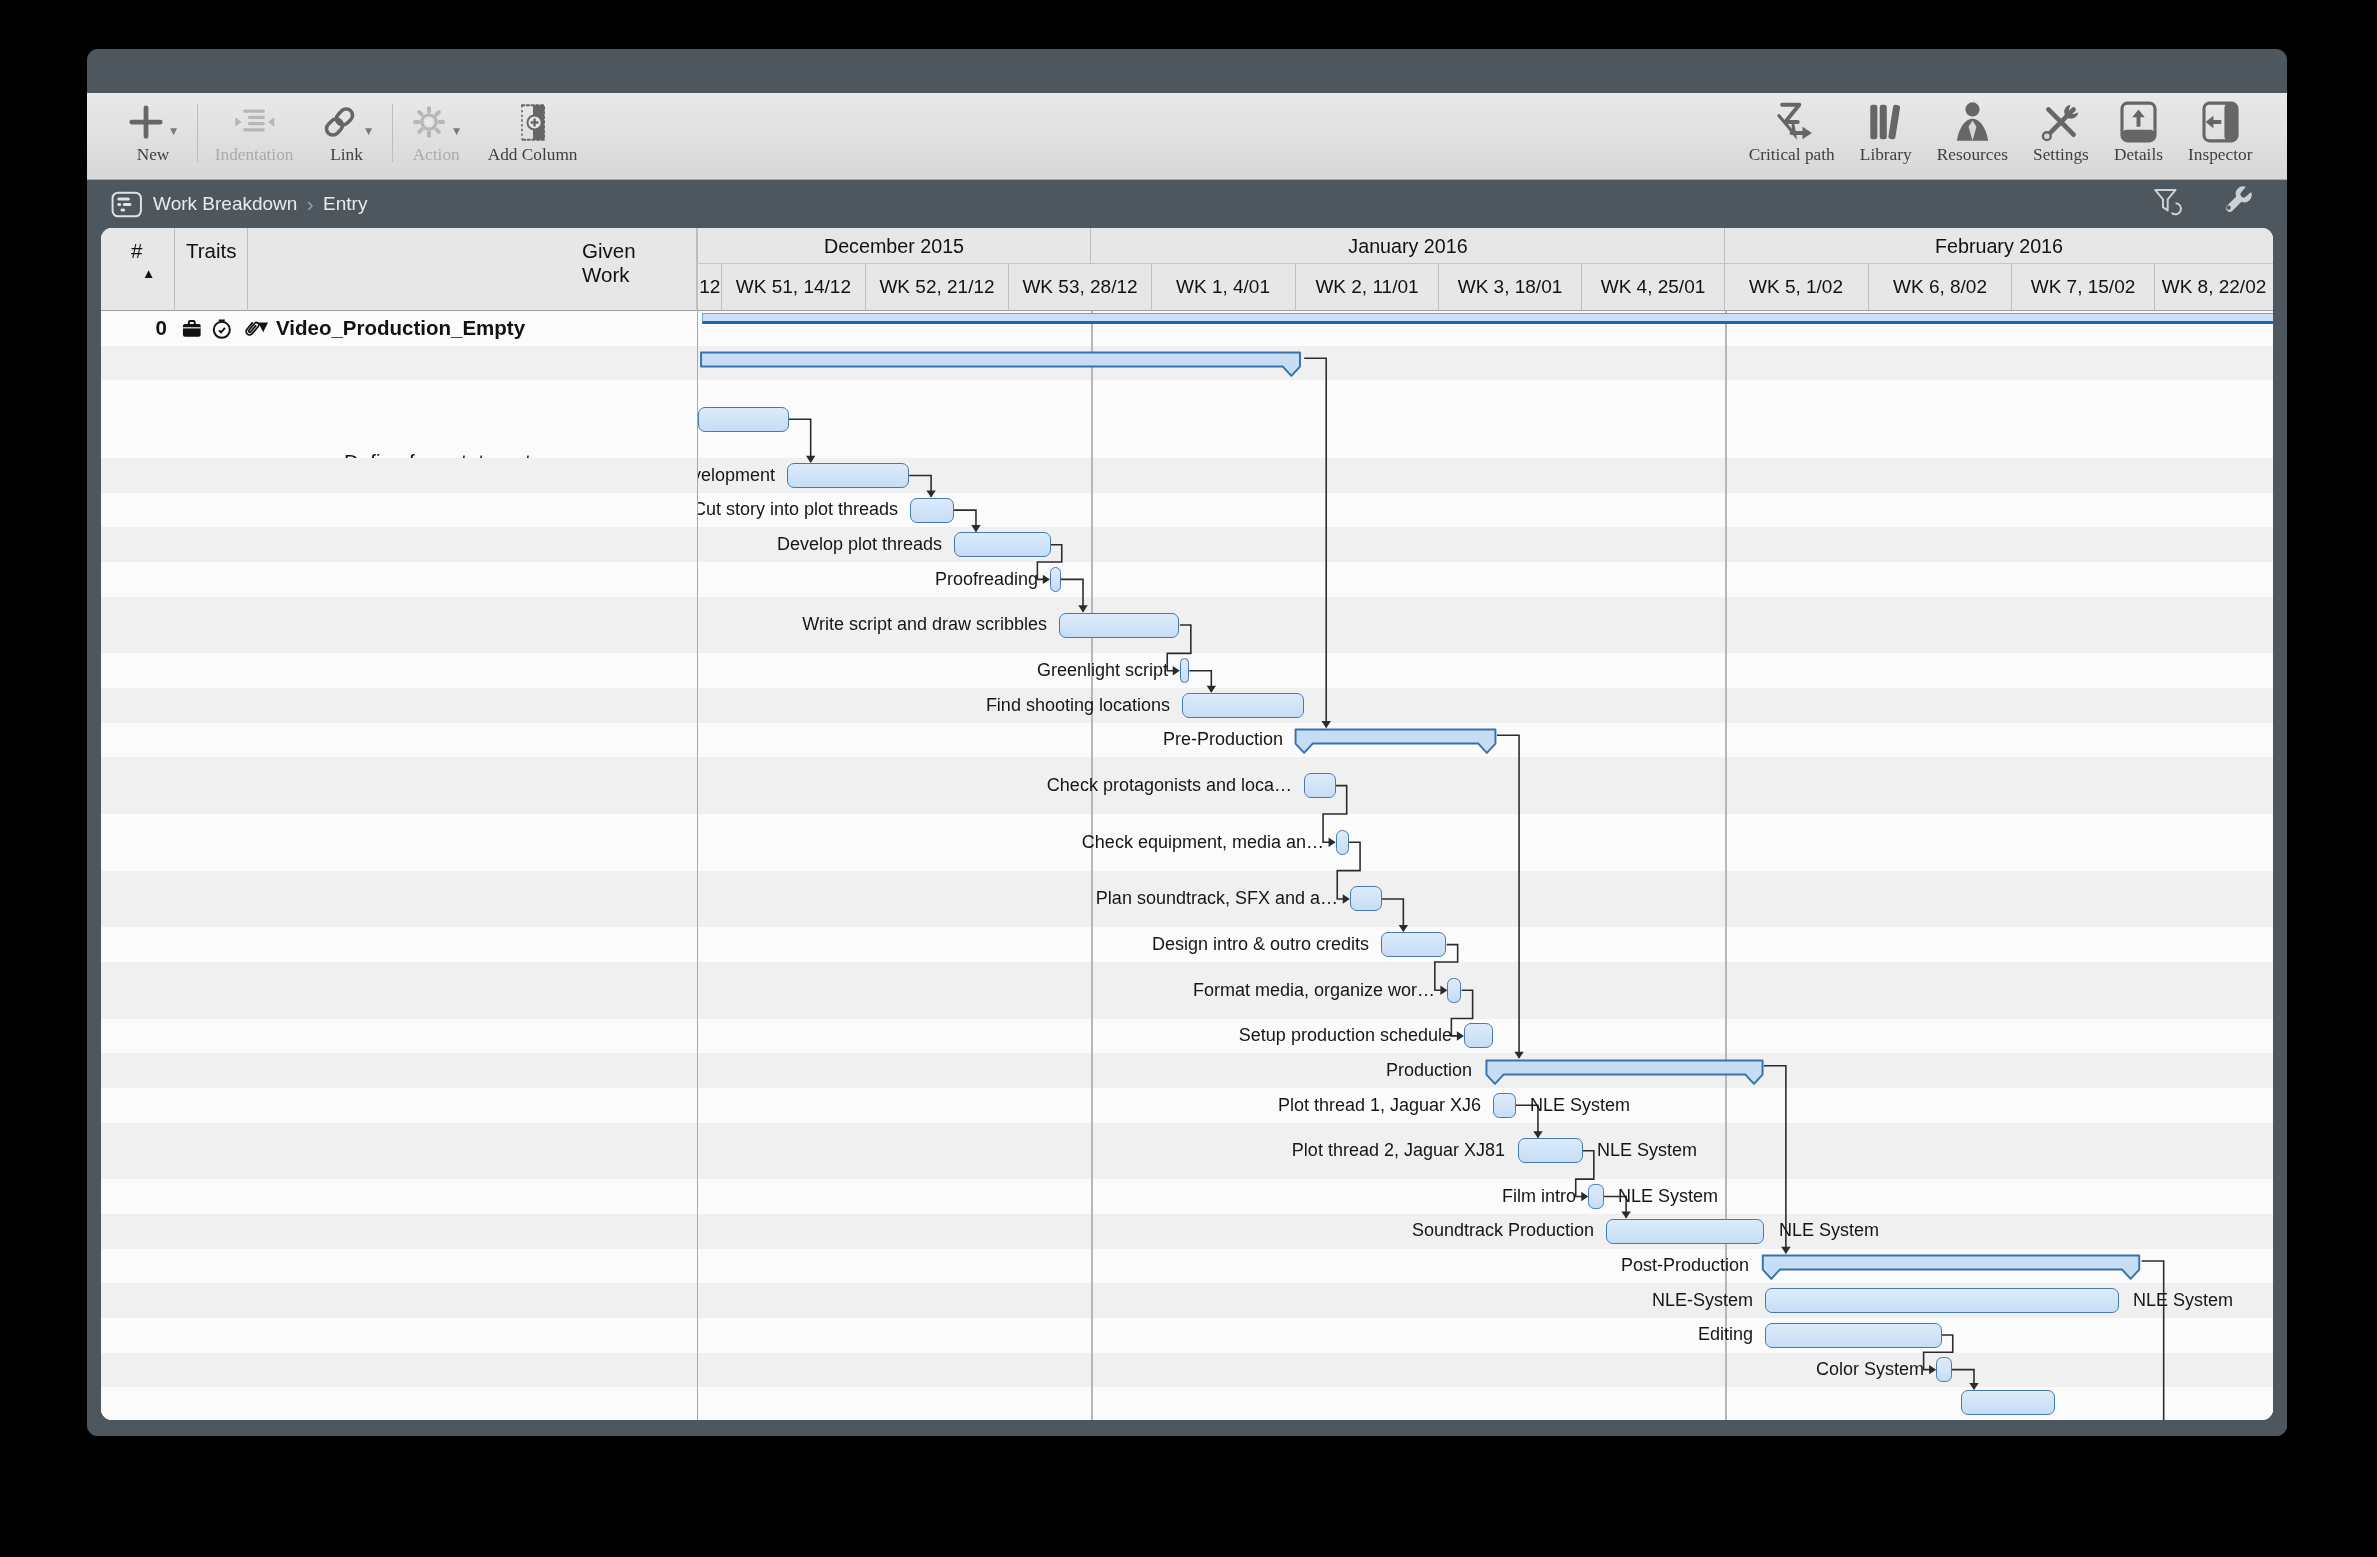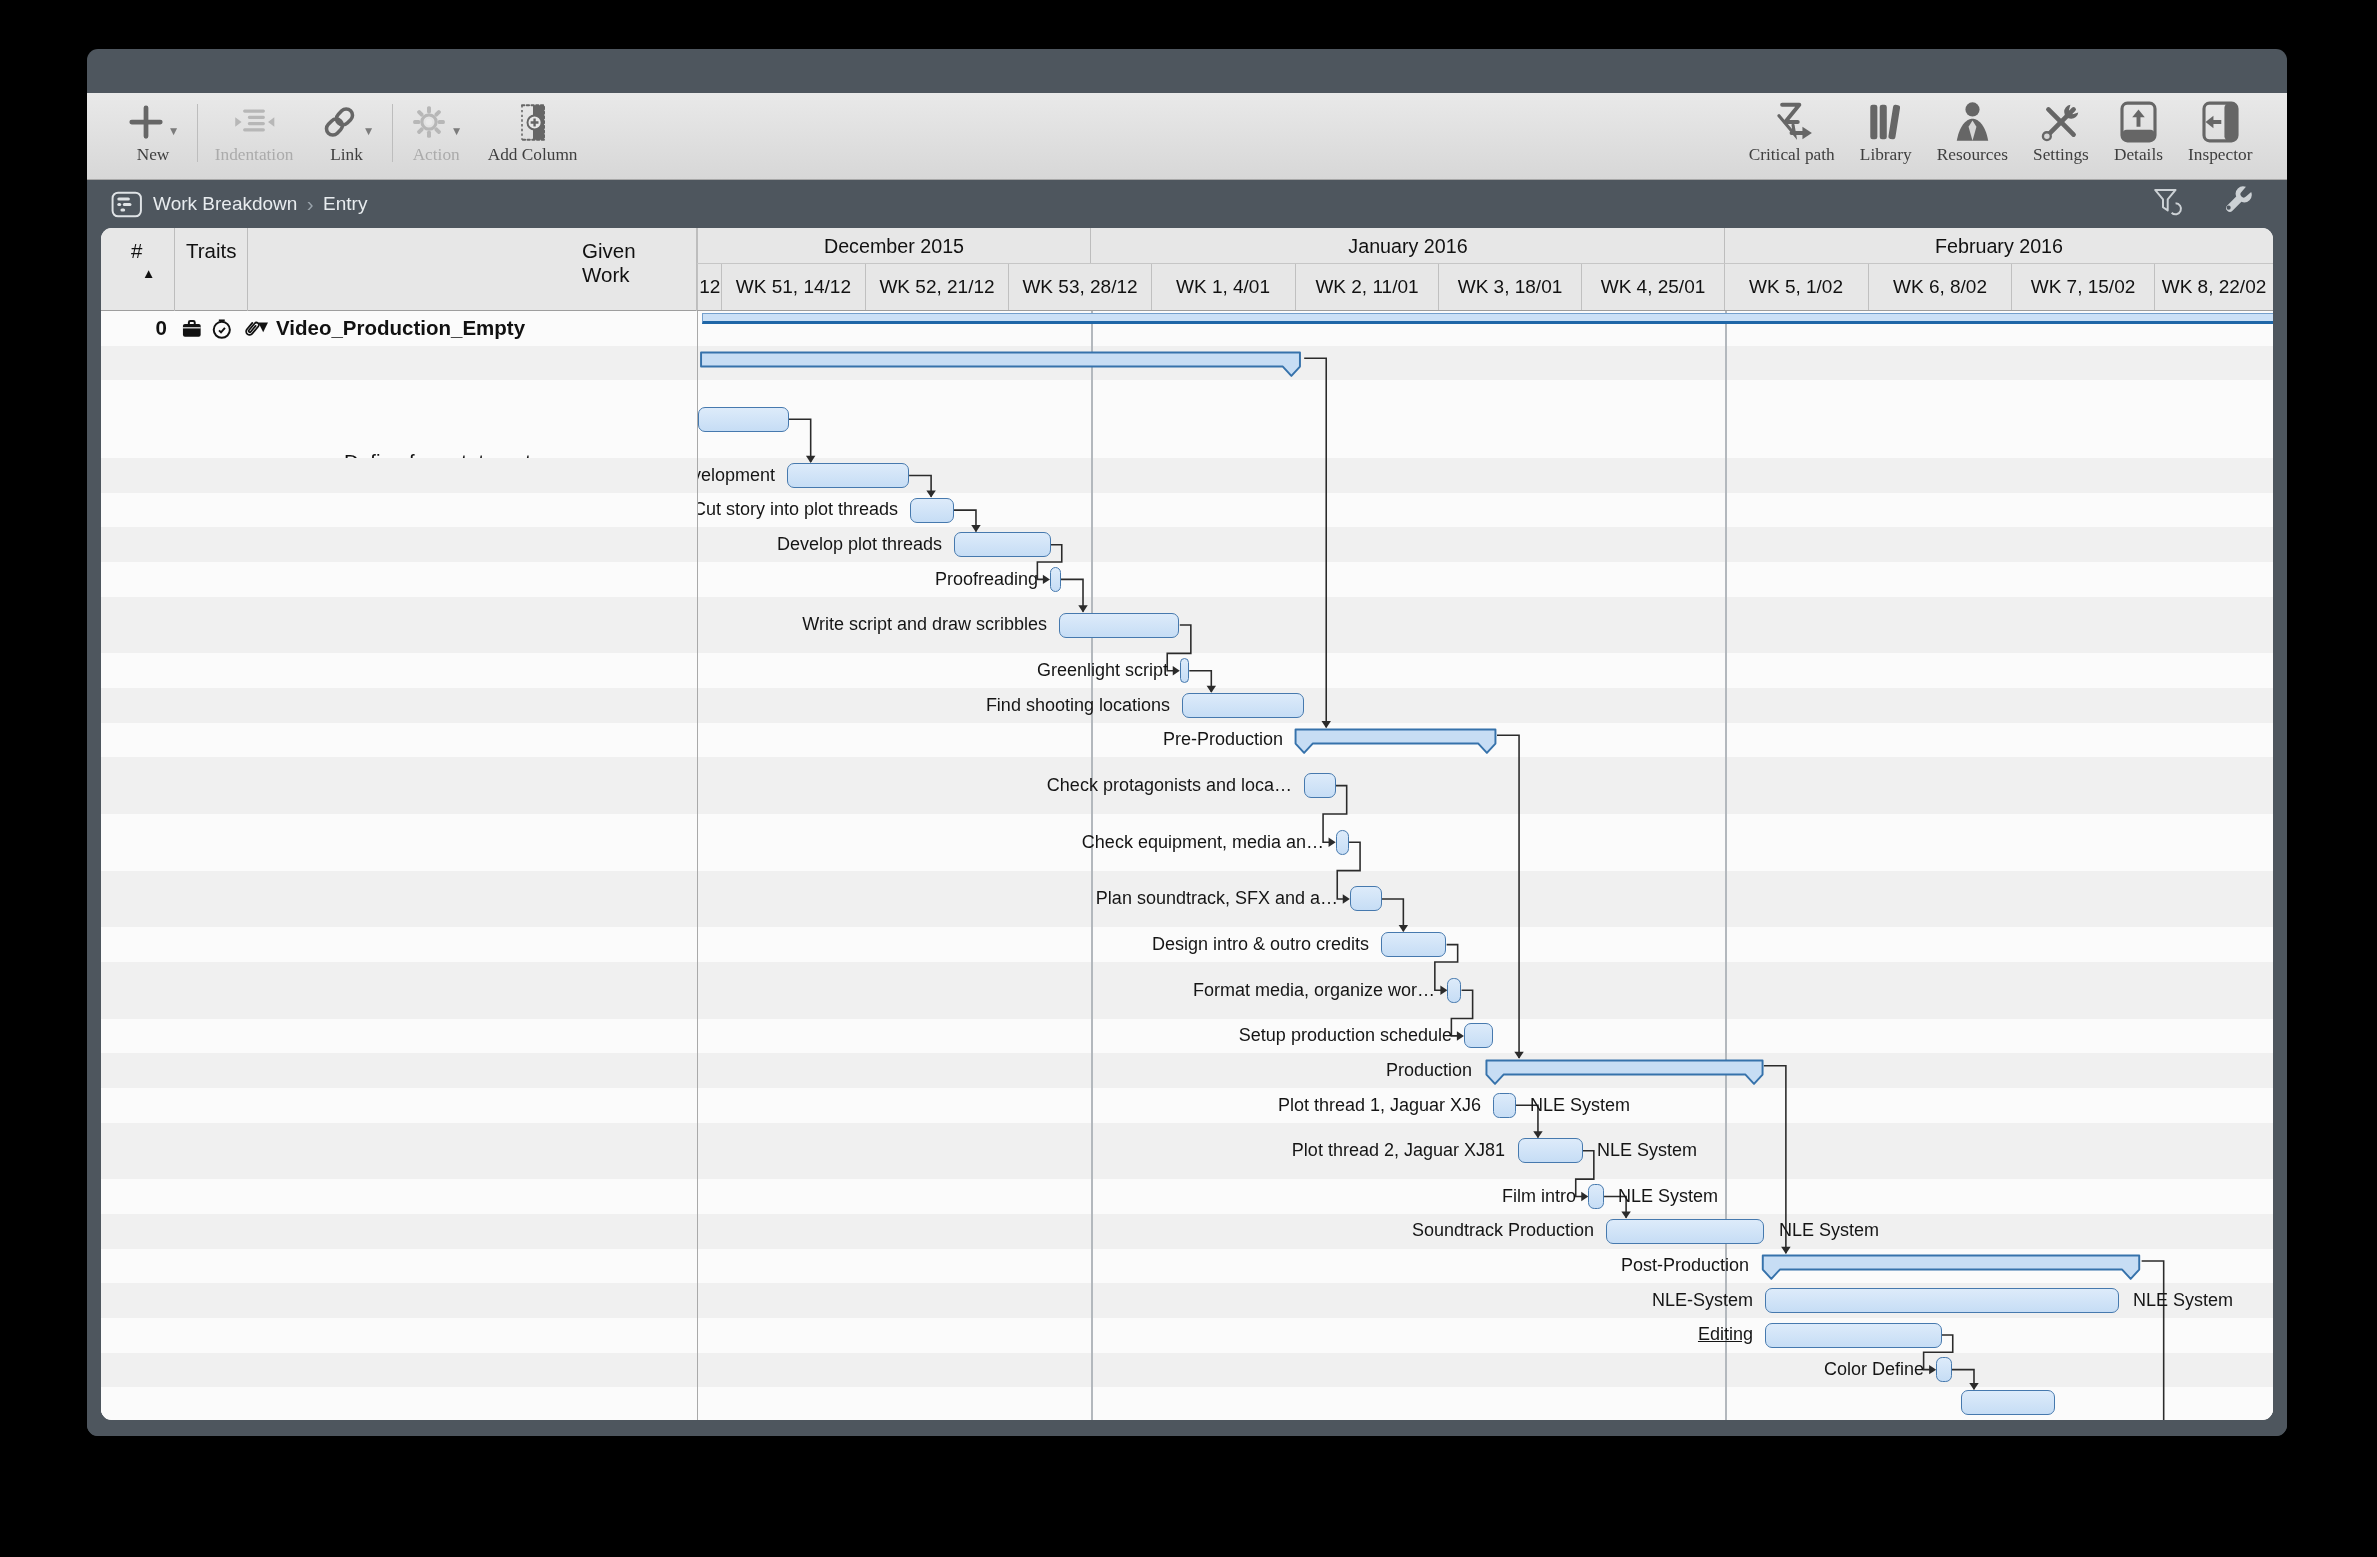--- a/index.html
+++ b/index.html
@@ -519,23 +519,23 @@
           <div class="bar-label" style="right: 679px; top: 908px;">Soundtrack Production</div>
           <div class="res-label" style="left: 1081px; top: 908px;">NLE System</div>
           <svg class="sum" width="384" height="28" style="left: 1061px; top: 943px;" viewBox="0 0 488 36">
             <path d="M2,2 L 486,2 L 486,20 L 475,32 L 464,20 L 24,20 L 13,32 L 2,20 Z" fill="#c7ddf4" stroke="#3672ab" stroke-width="2.5" stroke-linejoin="round"></path>
           </svg>
           <div class="bar-label" style="right: 524px; top: 943px;">Post-Production</div>
           <div class="bar-task" style="left: 1067px; top: 977px; width: 354px;"></div>
           <div class="bar-label" style="right: 520px; top: 978px; text-align: center;">NLE-System</div>
           <div class="res-label" style="left: 1435px; top: 978px;">NLE System</div>
           <div class="bar-task" style="left: 1067px; top: 1012px; width: 177px;"></div>
-          <div class="bar-label" style="right: 520px; top: 1012px; text-decoration: underline;">Editing</div>
+          <div class="bar-label" style="right: 520px; top: 1012px;">Editing</div>
           <div class="bar-task" style="left: 1238px; top: 1046px; width: 15.7px; border-radius: 6.3px;"></div>
-          <div class="bar-label" style="right: 349px; top: 1047px;">Color Define</div>
+          <div class="bar-label" style="right: 349px; top: 1047px;">Color System</div>
           <div class="bar-task" style="left: 1263px; top: 1079px; width: 94px;"></div>
         </div>
     </div>
 
     <div id="window-bottom"></div>
   </div>
 </div>
 
 
 </body></html>

